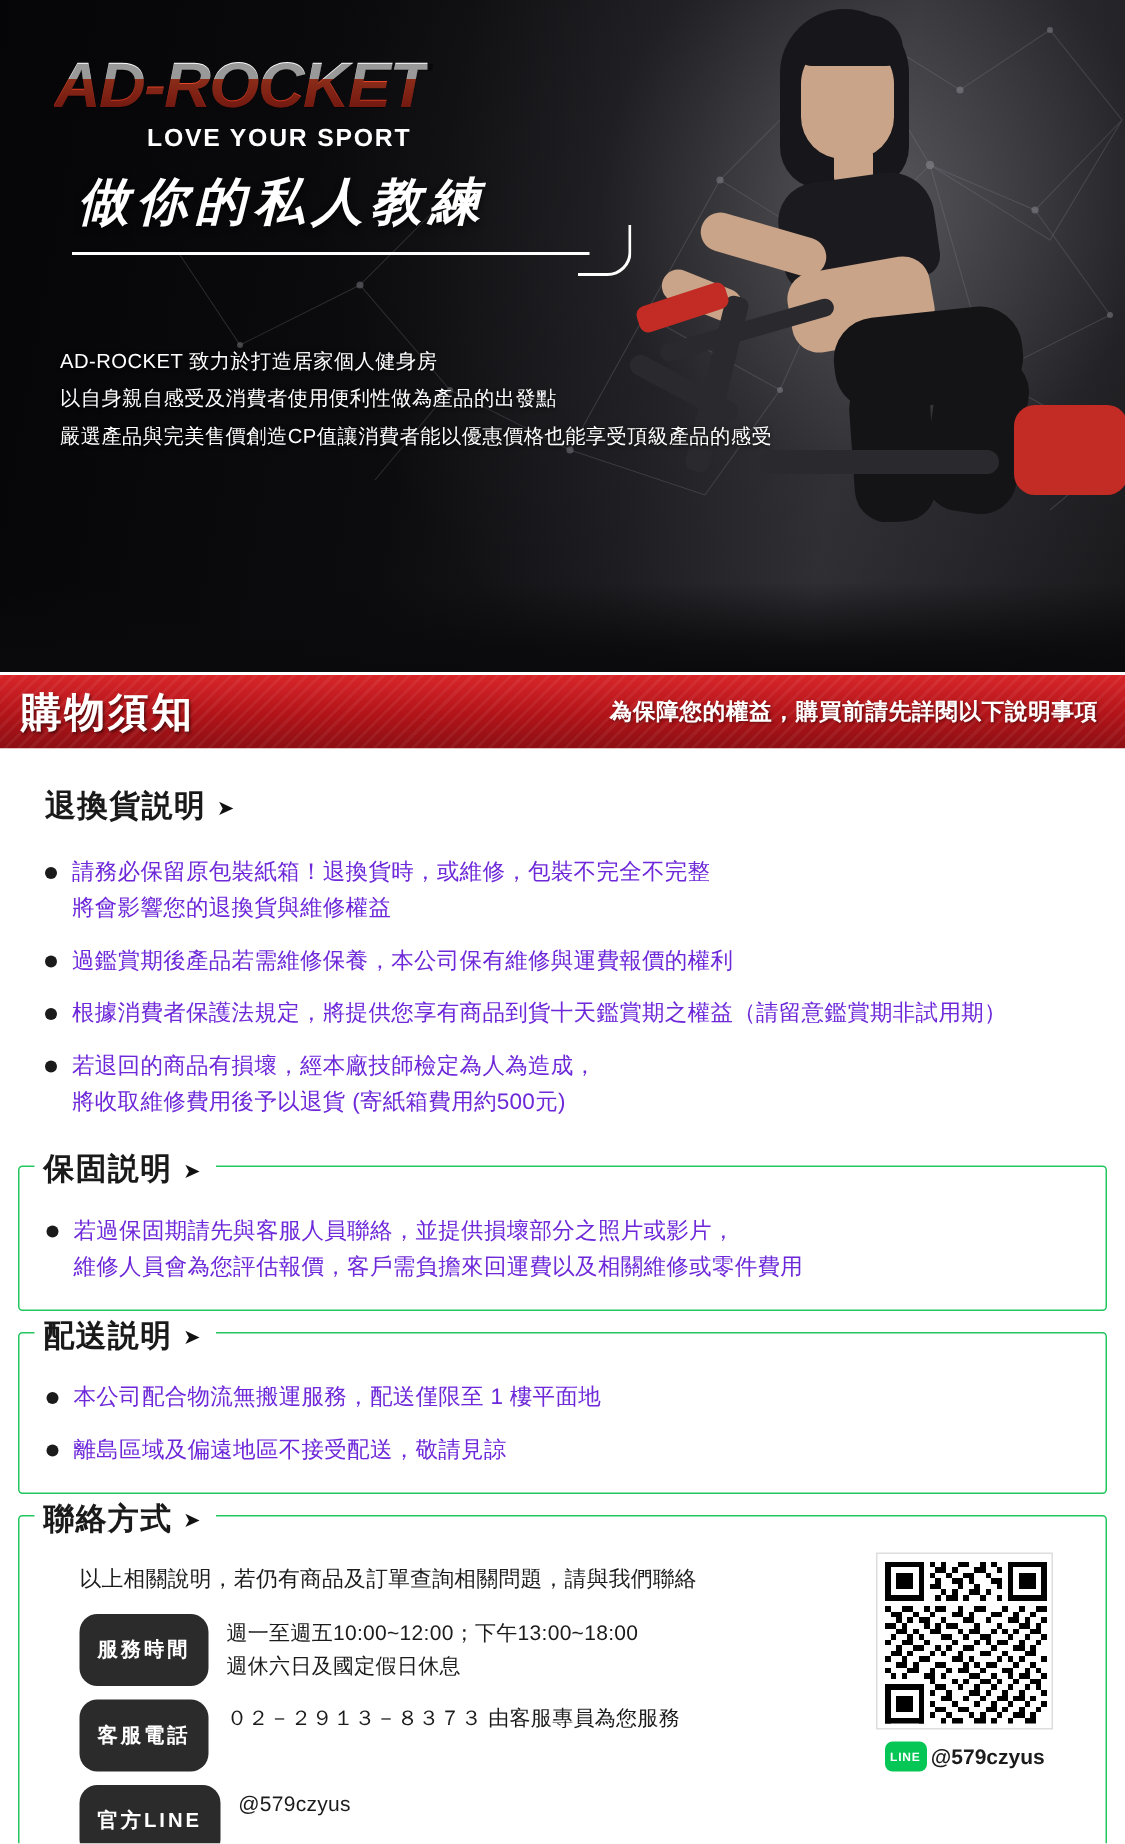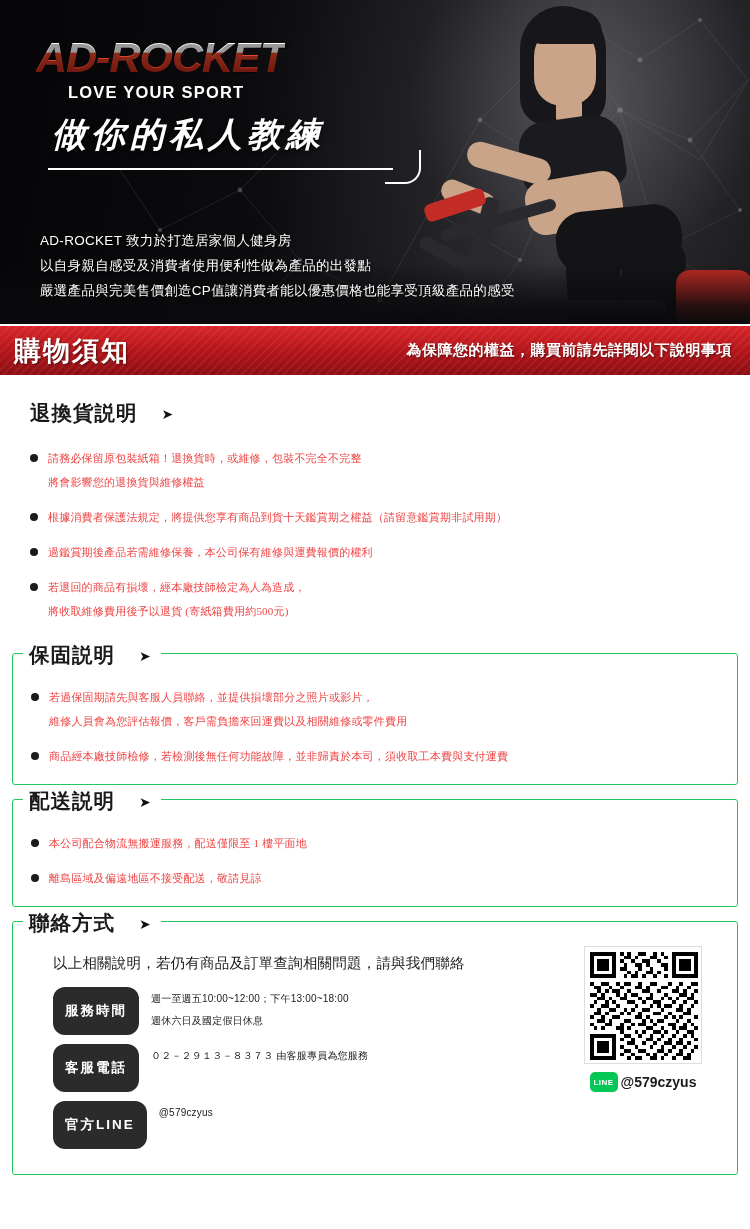--- a/index.html
+++ b/index.html
@@ -13,21 +13,21 @@
     height: 1229px;
     position: relative;
     overflow: hidden;
     background: #ffffff;
   }
 
   
   .hero {
     position: relative;
     width: 750px;
-    height: 324px;
+    height: 448px;
     background: #701a75;
     overflow: hidden;
   }
   .hero-bg {
     position: absolute;
     inset: 0;
     background:
       radial-gradient(circle at 78% 30%, rgba(120,120,125,0.55) 0%, rgba(60,60,65,0.25) 28%, rgba(10,10,12,0) 56%),
       linear-gradient(100deg, #050507 0%, #0c0c0f 38%, #1a1a1e 58%, #2c2c31 74%, #151518 100%);
   }
@@ -64,21 +64,21 @@
     line-height: 1;
     background: linear-gradient(180deg, #ffffff 0%, #ffffff 38%, #e94b2a 39%, #b11d17 100%);
     -webkit-background-clip: text;
     background-clip: text;
     color: transparent;
     text-shadow: 0 1px 0 rgba(0,0,0,0.4);
     white-space: nowrap;
   }
   .logo-sub {
     margin-top: 4px;
-    margin-left: 32px;
+    margin-left: 62px;
     font-size: 16.5px;
     font-weight: 700;
     color: #ffffff;
     letter-spacing: 1.2px;
     white-space: nowrap;
   }
   .slogan {
     position: absolute;
     left: 52px; top: 112px;
     z-index: 6;
@@ -171,21 +171,21 @@
     border: 1px solid #22c55e;
     border-radius: 3px;
   }
   .sec-head {
     position: absolute;
     top: -13px; left: 10px;
     background: #ffffff;
     padding: 0 10px 0 6px;
     display: flex;
     align-items: center;
-    gap: 24px;
+    gap: 7px;
   }
   .sec-head .t {
     font-size: 20.5px;
     font-weight: 700;
     color: #1a1a1a;
     letter-spacing: 1px;
   }
   .sec-head .arrow {
     color: #111;
     font-size: 14px;
@@ -193,25 +193,24 @@
     transform: translateY(1px);
   }
   
   .section.first { padding-top: 6px; margin-top: 16px; }
   .section.first .sec-head { position: static; padding: 0 0 8px 0; }
 
   .item {
     position: relative;
     padding-left: 18px;
     margin: 11px 0 0 0;
-    font-size: 11px;
+    font-size: 15px;
     line-height: 24px;
-    color: #ef4444;
+    color: #6d28d9;
     letter-spacing: 0.2px;
-    font-family: Liberation Serif, serif;
   }
   .item:first-of-type { margin-top: 8px; }
   .item .dot {
     position: absolute;
     left: 0; top: 8px;
     width: 8px; height: 8px;
     border-radius: 50%;
     background: #1b1b1b;
   }
   .item .l2 { display: block; }
@@ -241,21 +240,21 @@
     color: #ffffff;
     font-size: 13.5px;
     font-weight: 700;
     letter-spacing: 2px;
     border-radius: 12px;
     padding: 15px 12px;
     margin-right: 12px;
     white-space: nowrap;
   }
   .cval {
-    font-size: 10px;
+    font-size: 14px;
     color: #1b1b1b;
     line-height: 22px;
     letter-spacing: 0.2px;
     padding-top: 1px;
   }
   .cval .l2 { display: block; }
 
   .contact-right {
     width: 132px;
     margin-right: 14px;
@@ -392,46 +391,42 @@
         <span class="t">退換貨説明</span>
         <span class="arrow">➤</span>
       </div>
       <div class="item">
         <span class="dot"></span>
         <span>請務必保留原包裝紙箱！退換貨時，或維修，包裝不完全不完整</span>
         <span class="l2">將會影響您的退換貨與維修權益</span>
       </div>
       <div class="item">
         <span class="dot"></span>
-        <span>根據消費者保護法規定，將提供您享有商品到貨十天鑑賞期之權益（請留意鑑賞期非試用期）</span>
+        <span>過鑑賞期後產品若需維修保養，本公司保有維修與運費報價的權利</span>
       </div>
       <div class="item">
         <span class="dot"></span>
-        <span>過鑑賞期後產品若需維修保養，本公司保有維修與運費報價的權利</span>
+        <span>根據消費者保護法規定，將提供您享有商品到貨十天鑑賞期之權益（請留意鑑賞期非試用期）</span>
       </div>
       <div class="item">
         <span class="dot"></span>
         <span>若退回的商品有損壞，經本廠技師檢定為人為造成，</span>
         <span class="l2">將收取維修費用後予以退貨 (寄紙箱費用約500元)</span>
       </div>
     </div>
 
     <div class="section boxed">
       <div class="sec-head">
         <span class="t">保固説明</span>
         <span class="arrow">➤</span>
       </div>
       <div class="item">
         <span class="dot"></span>
         <span>若過保固期請先與客服人員聯絡，並提供損壞部分之照片或影片，</span>
         <span class="l2">維修人員會為您評估報價，客戶需負擔來回運費以及相關維修或零件費用</span>
-      </div>
-      <div class="item">
-        <span class="dot"></span>
-        <span>商品經本廠技師檢修，若檢測後無任何功能故障，並非歸責於本司，須收取工本費與支付運費</span>
       </div>
     </div>
 
     <div class="section boxed">
       <div class="sec-head">
         <span class="t">配送説明</span>
         <span class="arrow">➤</span>
       </div>
       <div class="item">
         <span class="dot"></span>

